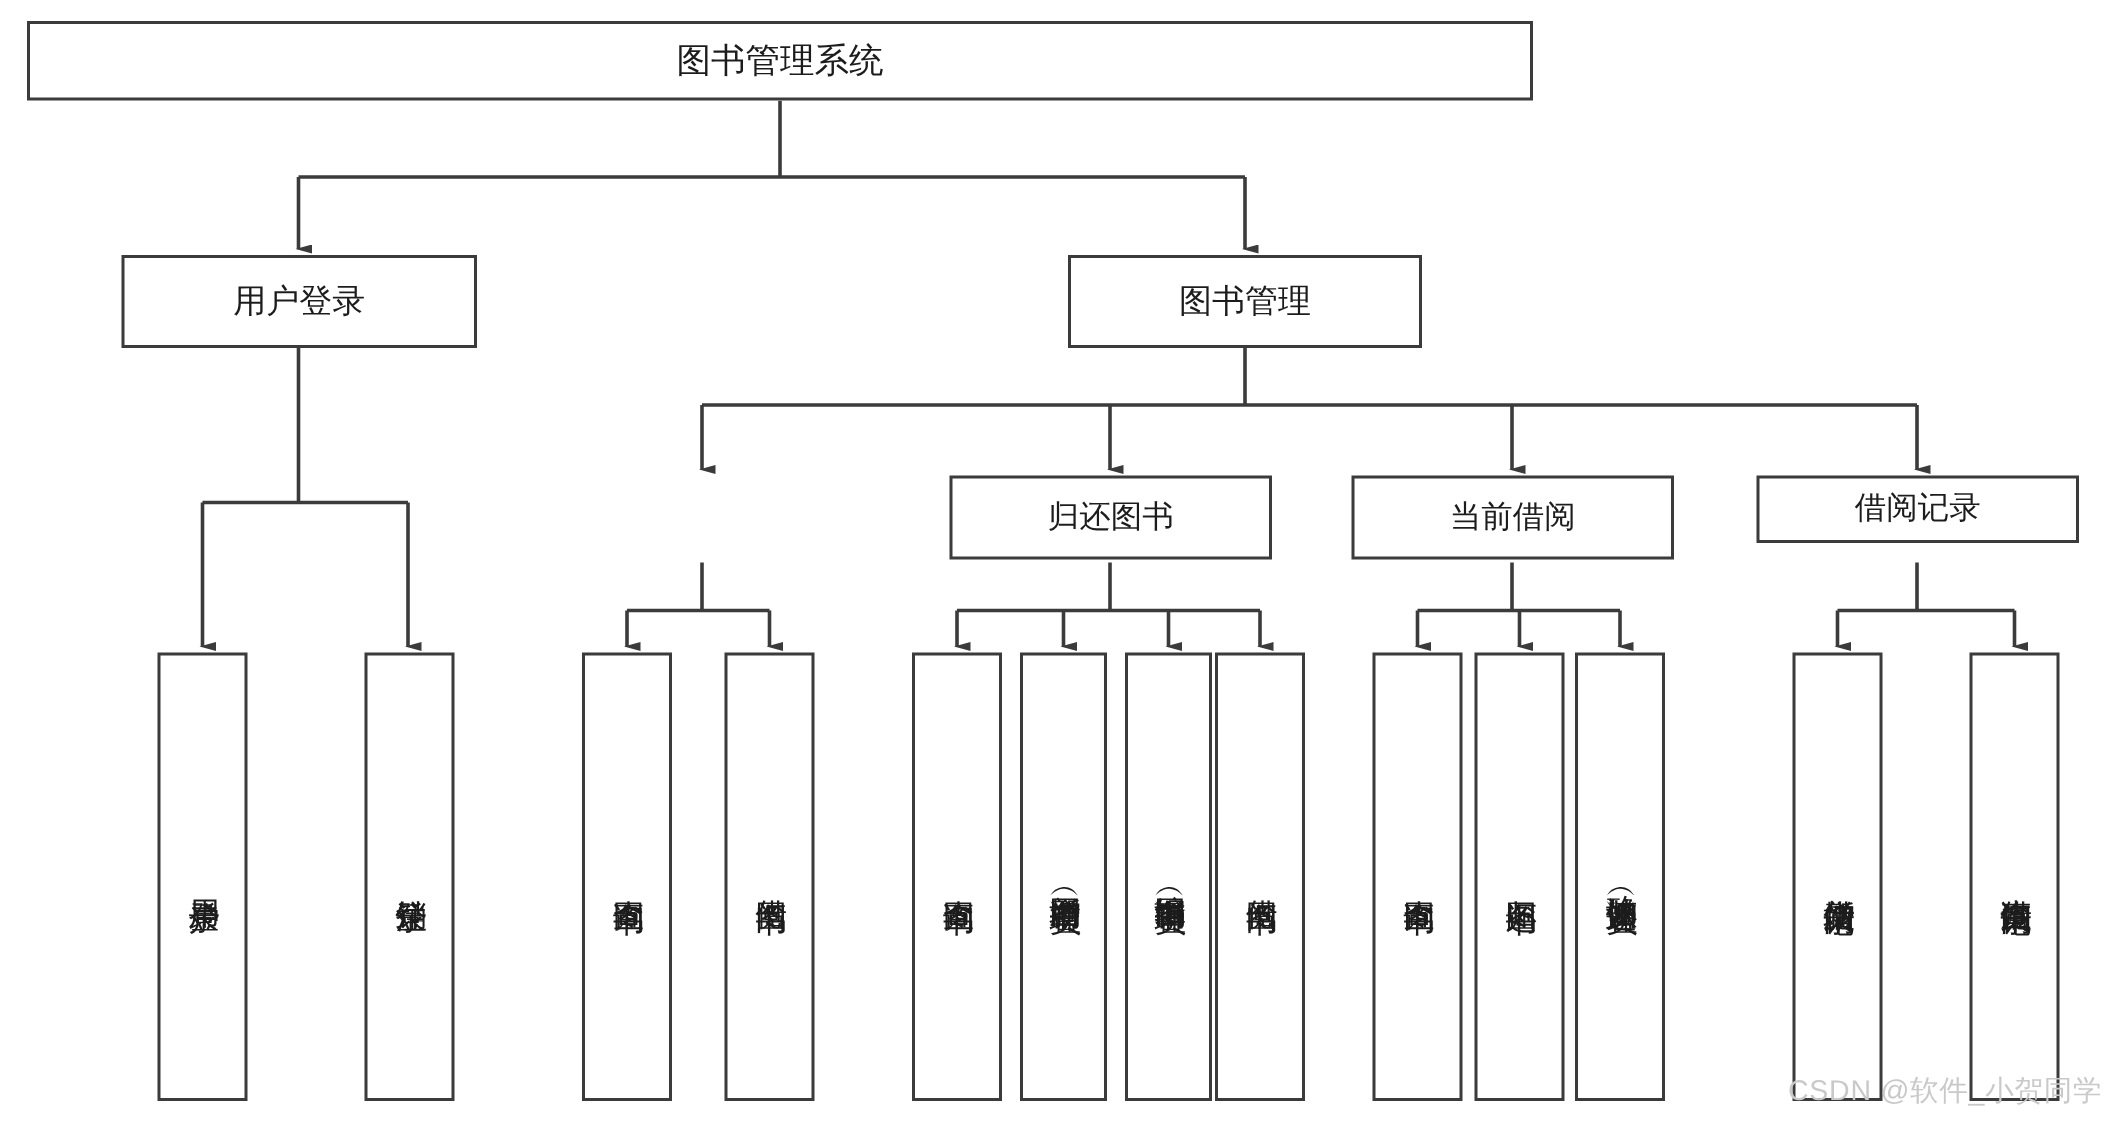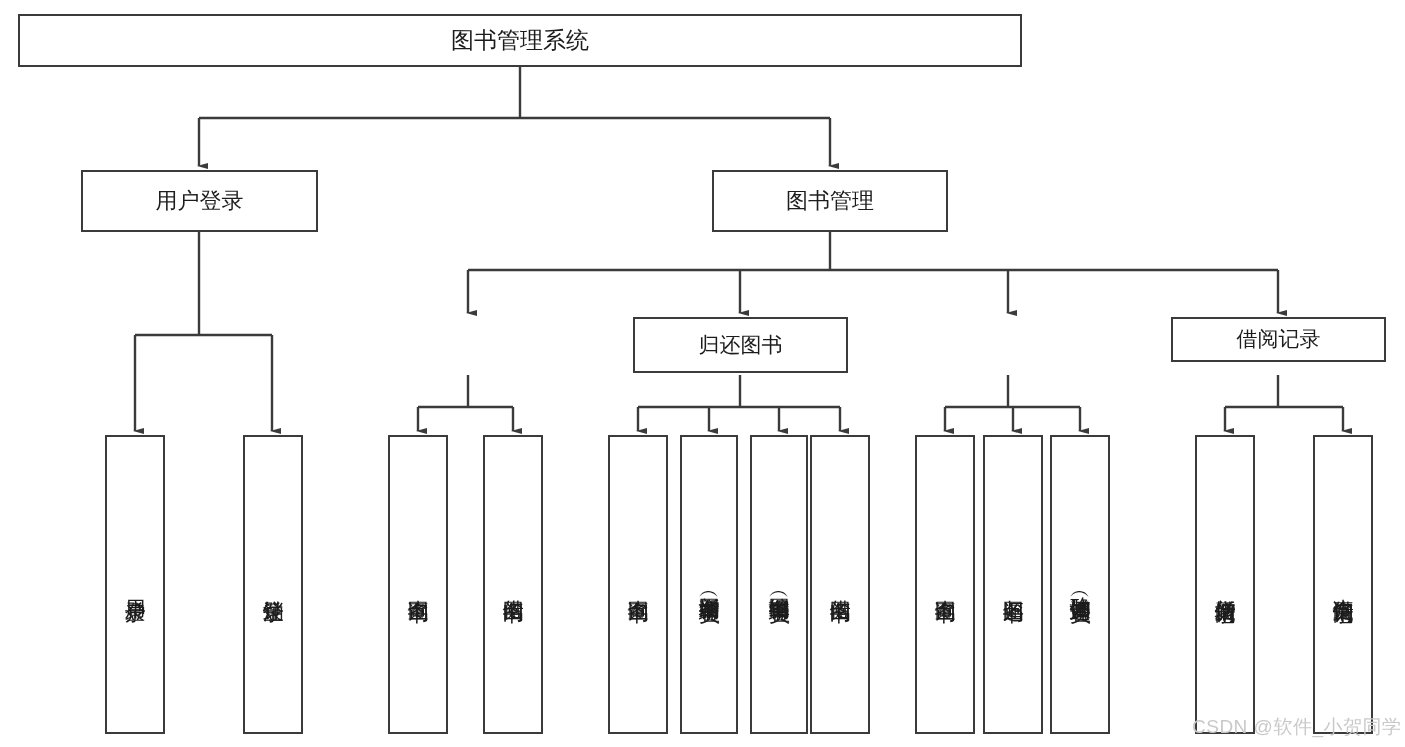--- a/index.html
+++ b/index.html
@@ -133,20 +133,23 @@
   <div class="node level1" style="left:81px; top:170px; width:237px; height:62px;">
     <span>用户登录</span>
   </div>
   <div class="node level1" style="left:712px; top:170px; width:236px; height:62px;">
     <span>图书管理</span>
   </div>
 
   <div class="node level2" style="left:633px; top:317px; width:215px; height:56px;">
     <span>归还图书</span>
   </div>
+  <div class="node level2" style="left:901px; top:317px; width:215px; height:56px;">
+    <span>当前借阅</span>
+  </div>
   <div class="node level2" style="left:1171px; top:317px; width:215px; height:45px;">
     <span>借阅记录</span>
   </div>
 
   <div class="node leaf" style="left:105px; top:435px; width:60px; height:299px;">
     <span class="vtext">用户登录</span>
   </div>
   <div class="node leaf" style="left:243px; top:435px; width:60px; height:299px;">
     <span class="vtext">注销登录</span>
   </div>

